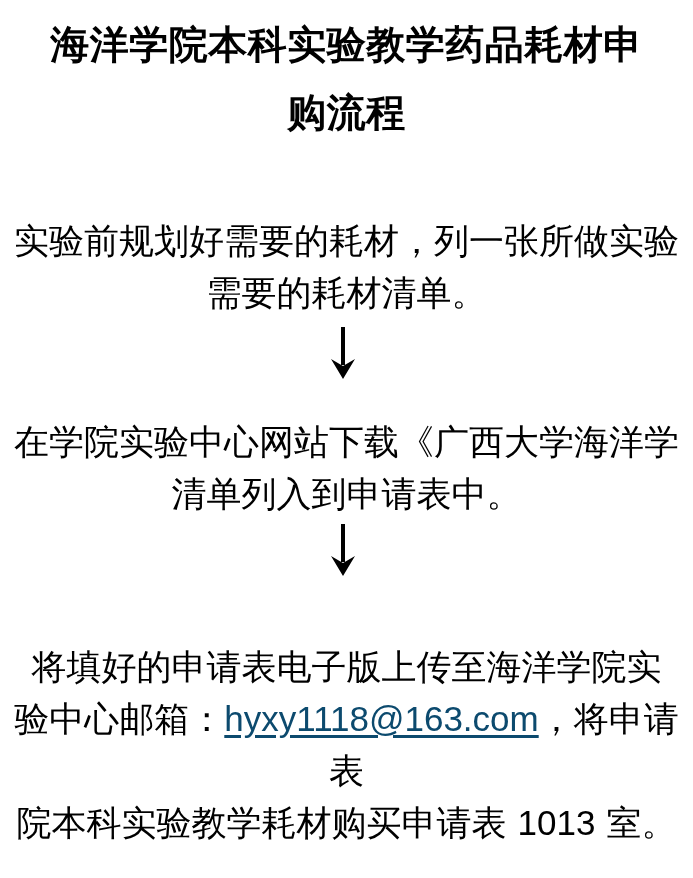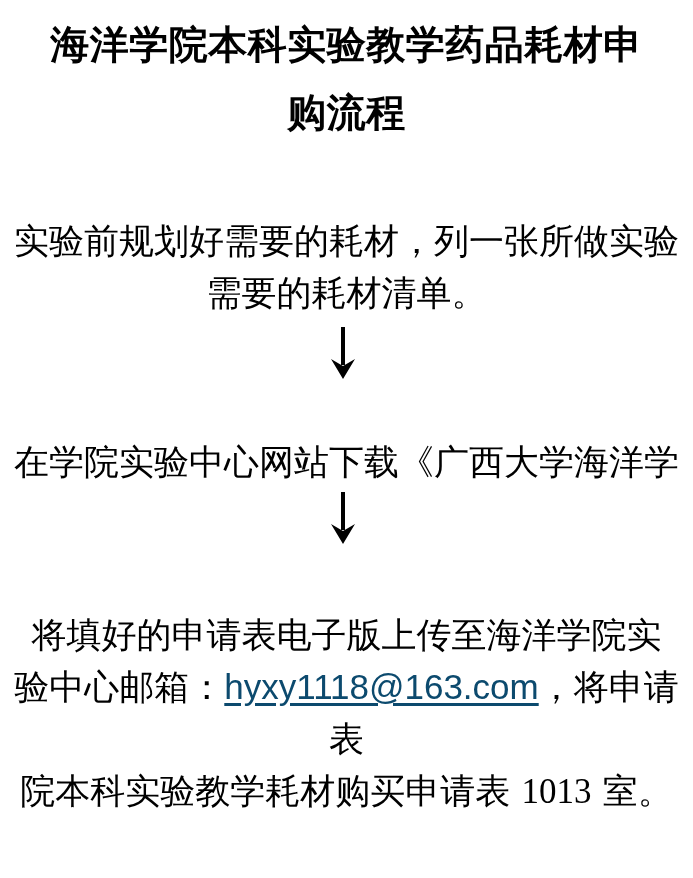--- a/index.html
+++ b/index.html
@@ -24,40 +24,40 @@
     letter-spacing: 0.5px;
   }
   .line { display: block; }
   .step {
     margin: 0;
     font-size: 35px;
     line-height: 52px;
     font-weight: normal;
   }
   .step-1 { margin-top: 69px; }
-  .step-2 { margin-top: 57px; }
+  .step-2 { margin-top: 37px; }
   .step-3 { margin-top: 65px; }
   .arrow-wrap {
     height: 52px;
     display: flex;
     justify-content: center;
     align-items: flex-start;
     transform: translateX(-4px);
   }
   .arrow-1 { margin-top: 8px; }
   .arrow-2 { margin-top: 4px; }
   .arrow-wrap svg { display: block; }
   .email-link {
     font-family: "Liberation Sans", "DejaVu Sans", sans-serif;
     text-decoration: underline;
     text-underline-offset: 4px;
     cursor: pointer;
   }
   .latin {
-    font-family: Liberation Serif, serif;
+    font-family: Liberation Sans, sans-serif;
     text-align: center;
   }
 </style>
 </head>
 <body>
 
 <div class="page">
 
   <h1 class="doc-title">
     <span class="line">海洋学院本科实验教学药品耗材申</span>
@@ -71,20 +71,21 @@
 
   <div class="arrow-wrap arrow-1">
     <svg width="26" height="52" viewBox="0 0 26 52" xmlns="http://www.w3.org/2000/svg" aria-hidden="true">
       <rect x="11" y="0" width="4" height="38" fill="#000000"></rect>
       <polygon points="1,32 13,52 25,32 13,39" fill="#000000"></polygon>
     </svg>
   </div>
 
   <p class="step step-2">
     <span class="line">在学院实验中心网站下载《广西大学海洋学</span>
+    <span class="line">清单列入到申请表中。</span>
   </p>
 
   <div class="arrow-wrap arrow-2">
     <svg width="26" height="52" viewBox="0 0 26 52" xmlns="http://www.w3.org/2000/svg" aria-hidden="true">
       <rect x="11" y="0" width="4" height="38" fill="#000000"></rect>
       <polygon points="1,32 13,52 25,32 13,39" fill="#000000"></polygon>
     </svg>
   </div>
 
   <p class="step step-3">

